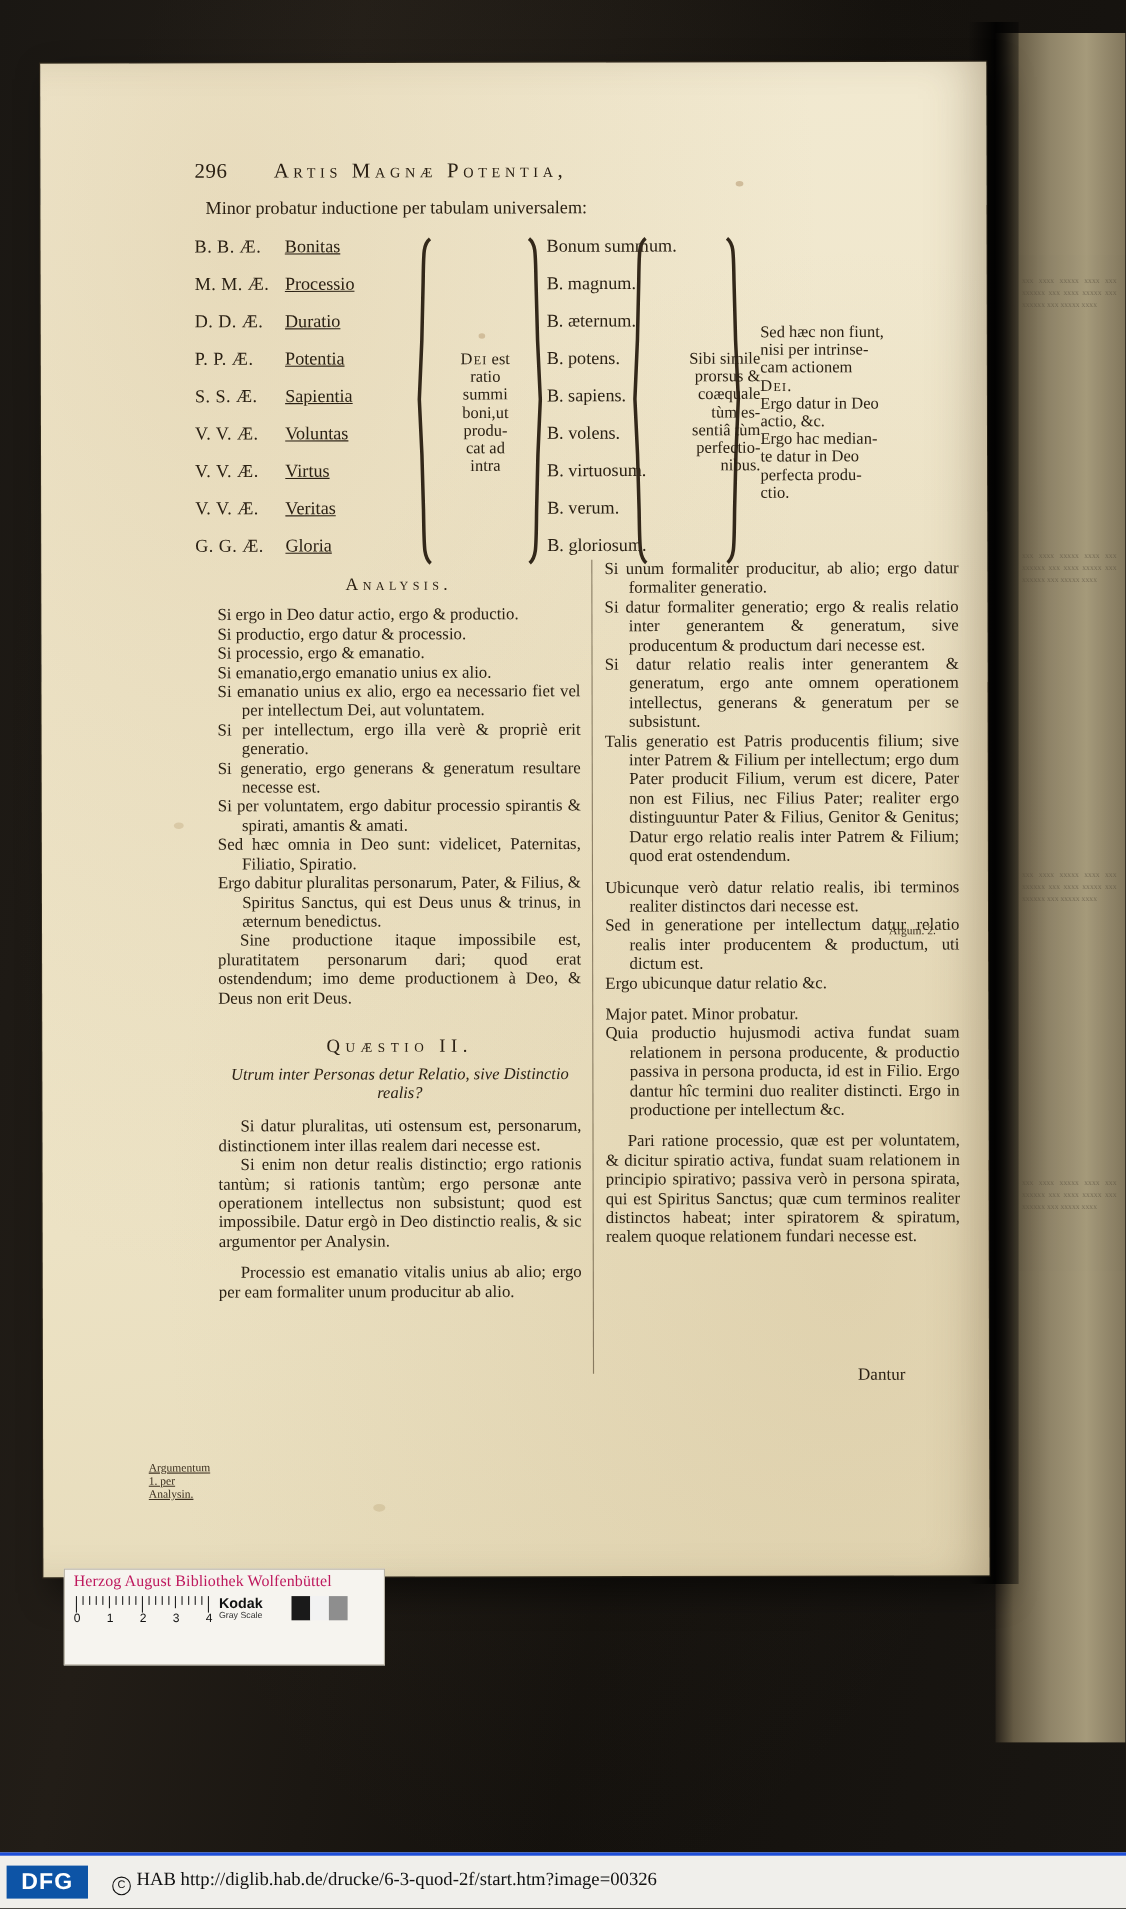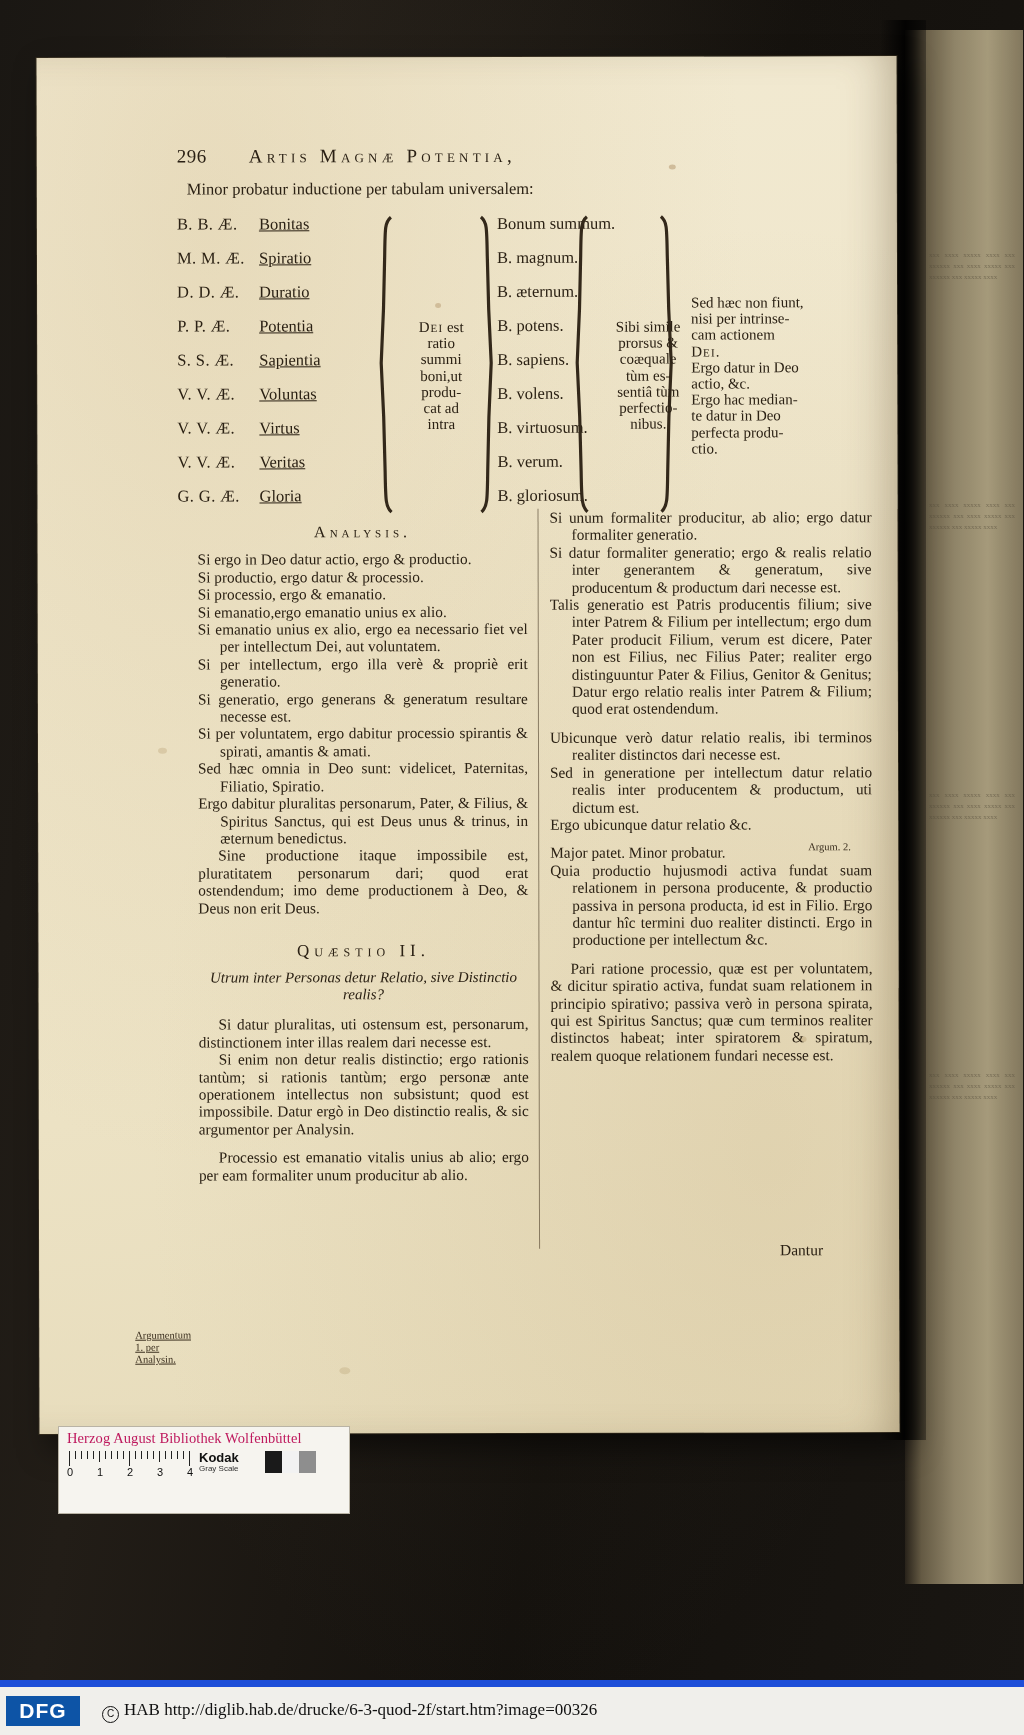--- a/index.html
+++ b/index.html
@@ -80,21 +80,21 @@
   .c-bon{width:120px;}
   
   .brace{
     position:absolute;top:0;color:#33281a;
   }
   .brace svg{display:block;}
   .mid-block,.sim-block,.sed-block{
     position:absolute;font-size:15px;line-height:16.2px;color:#2b2114;
   }
   .mid-block{left:372px;top:262px;width:64px;text-align:center;}
-  .sim-block{left:568px;top:262px;width:86px;text-align:center;}
+  .sim-block{left:568px;top:262px;width:86px;text-align:right;}
   .sed-block{left:654px;top:238px;width:135px;}
   .sed-block .l{display:block;white-space:nowrap;}
   .sc{font-variant:small-caps;letter-spacing:1.1px;}
   
   .rule-v{
     position:absolute;left:500px;top:452px;width:1px;height:740px;
     background:rgba(60,46,26,.55);
   }
   .col{
     position:absolute;font-size:15.3px;line-height:17.4px;
@@ -152,21 +152,21 @@
   }
   #kodak .gs{
     font-family:"Liberation Sans",sans-serif;font-size:8px;color:#333;
     line-height:9px;
   }
   #kodak .patches{position:absolute;left:66px;top:0;display:flex;height:22px;}
   #kodak .patches i{display:block;width:17px;height:22px;}
   
   #footer{
     position:absolute;left:0;right:0;bottom:0;height:48px;
-    background:#f0efeb;border-top:7px solid #1d4ed8;
+    background:#f0efeb;border-top:3px solid #1d4ed8;
     display:flex;align-items:center;
   }
   #dfg{
     width:74px;height:30px;margin-left:6px;background:#0d54a6;
     color:#fff;font-family:"Liberation Sans",sans-serif;font-weight:bold;
     font-size:21px;letter-spacing:1px;
     display:flex;align-items:center;justify-content:center;
   }
   #footer-text{
     margin-left:22px;font-family:"Liberation Serif",serif;font-size:17px;color:#111;
@@ -211,21 +211,21 @@
       <div class="tbl-row">
         <span class="c-abbr">B. B. Æ.</span>
         <span class="c-name">Bonitas</span>
         <span class="c-brace1"></span>
           <span class="c-mid"></span>
           <span class="c-brace2"></span>
         <span class="c-bon">Bonum summum.</span>
       </div>
       <div class="tbl-row">
         <span class="c-abbr">M. M. Æ.</span>
-        <span class="c-name">Spiratio</span>
+        <span class="c-name">Processio</span>
         <span class="c-brace1"></span>
           <span class="c-mid"></span>
           <span class="c-brace2"></span>
         <span class="c-bon">B. magnum.</span>
       </div>
       <div class="tbl-row">
         <span class="c-abbr">D. D. Æ.</span>
         <span class="c-name">Duratio</span>
         <span class="c-brace1"></span>
           <span class="c-mid"></span>
@@ -347,20 +347,21 @@
       <p class="ind">Si enim non detur realis distinctio; ergo rationis tantùm; si rationis tantùm; ergo personæ ante operationem intellectus non subsistunt; quod est impossibile. Datur ergò in Deo distinctio realis, &amp; sic argumentor per Analysin.</p>
       <div class="gap"></div>
       <p class="ind">Processio est emanatio vitalis unius ab alio; ergo per eam formaliter unum producitur ab alio.</p>
     </div>
 
     <div class="margin-note" id="note-left">Argumentum 1. per Analysin.</div>
 
     <div class="col" id="col-right">
       <p class="hang">Si unum formaliter producitur, ab alio; ergo datur formaliter generatio.</p>
       <p class="hang">Si datur formaliter generatio; ergo &amp; realis relatio inter generantem &amp; generatum, sive producentum &amp; productum dari necesse est.</p>
+      <p class="hang">Si datur relatio realis inter generantem &amp; generatum, ergo ante omnem operationem intellectus, generans &amp; generatum per se subsistunt.</p>
       <p class="hang">Talis generatio est Patris producentis filium; sive inter Patrem &amp; Filium per intellectum; ergo dum Pater producit Filium, verum est dicere, Pater non est Filius, nec Filius Pater; realiter ergo distinguuntur Pater &amp; Filius, Genitor &amp; Genitus; Datur ergo relatio realis inter Patrem &amp; Filium; quod erat ostendendum.</p>
       <div class="gap"></div>
       <p class="hang">Ubicunque verò datur relatio realis, ibi terminos realiter distinctos dari necesse est.</p>
       <p class="hang">Sed in generatione per intellectum datur relatio realis inter producentem &amp; productum, uti dictum est.</p>
       <p class="hang">Ergo ubicunque datur relatio &amp;c.</p>
       <div class="gap"></div>
       <p class="flat">Major patet. Minor probatur.</p>
       <p class="hang">Quia productio hujusmodi activa fundat suam relationem in persona producente, &amp; productio passiva in persona producta, id est in Filio. Ergo dantur hîc termini duo realiter distincti. Ergo in productione per intellectum &amp;c.</p>
       <div class="gap"></div>
       <p class="ind">Pari ratione processio, quæ est per voluntatem, &amp; dicitur spiratio activa, fundat suam relationem in principio spirativo; passiva verò in persona spirata, qui est Spiritus Sanctus; quæ cum terminos realiter distinctos habeat; inter spiratorem &amp; spiratum, realem quoque relationem fundari necesse est.</p>

